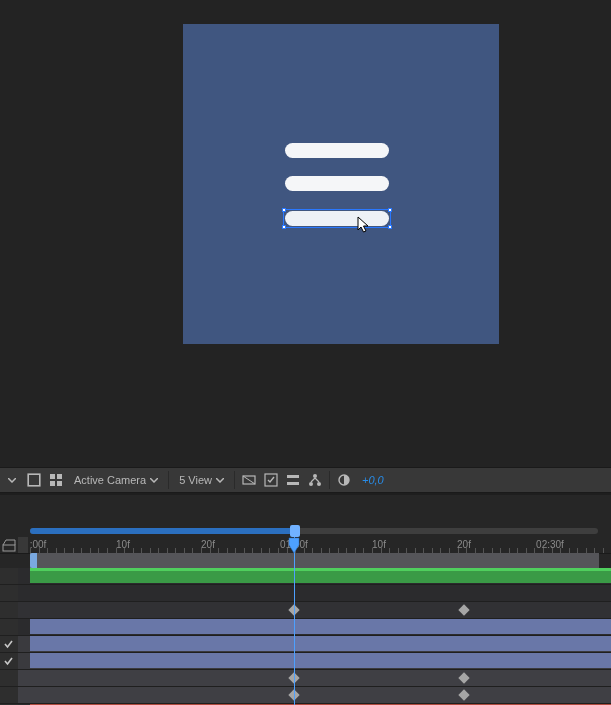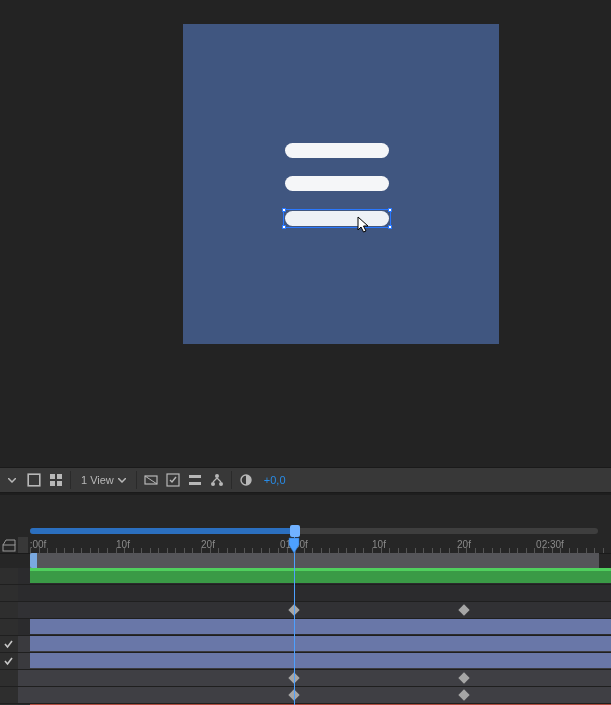--- a/index.html
+++ b/index.html
@@ -101,20 +101,21 @@
     display: flex;
     align-items: center; justify-content: center;
   }
   .sep {
     width: 1px; height: 18px;
     background: #2a2a2a;
   }
   .exposure {
     color: #288ce8;
     padding: 0 4px;
+    font-style: italic;
   }
 
   
   .timeline {
     position: absolute;
     left: 0; top: 495px;
     width: 611px;
     height: 210px;
     background: #262626;
     text-align: right;
@@ -309,23 +310,31 @@
       </svg>
   </div>
   <div class="ic">
     <svg width="14" height="14">
         <rect x="1" y="1" width="5" height="5" fill="#b8b8b8"></rect>
         <rect x="8" y="1" width="5" height="5" fill="#b8b8b8"></rect>
         <rect x="1" y="8" width="5" height="5" fill="#b8b8b8"></rect>
         <rect x="8" y="8" width="5" height="5" fill="#b8b8b8"></rect>
       </svg>
   </div>
+  <div class="dropdown">
+    <span>Active Camera</span>
+    <span class="chev">
+      <svg width="8" height="5">
+          <path d="M0 0 L4 4 L8 0" fill="none" stroke="#b8b8b8" stroke-width="1.5"></path>
+        </svg>
+    </span>
+  </div>
   <div class="sep"></div>
   <div class="dropdown">
-    <span>1 View</span>
+    <span>5 View</span>
     <span class="chev">
       <svg width="8" height="5">
           <path d="M0 0 L4 4 L8 0" fill="none" stroke="#b8b8b8" stroke-width="1.5"></path>
         </svg>
     </span>
   </div>
   <div class="sep"></div>
   <div class="ic">
     <svg width="14" height="14">
         <rect x="1" y="3" width="12" height="8" fill="none" stroke="#b8b8b8" stroke-width="1.2"></rect>

